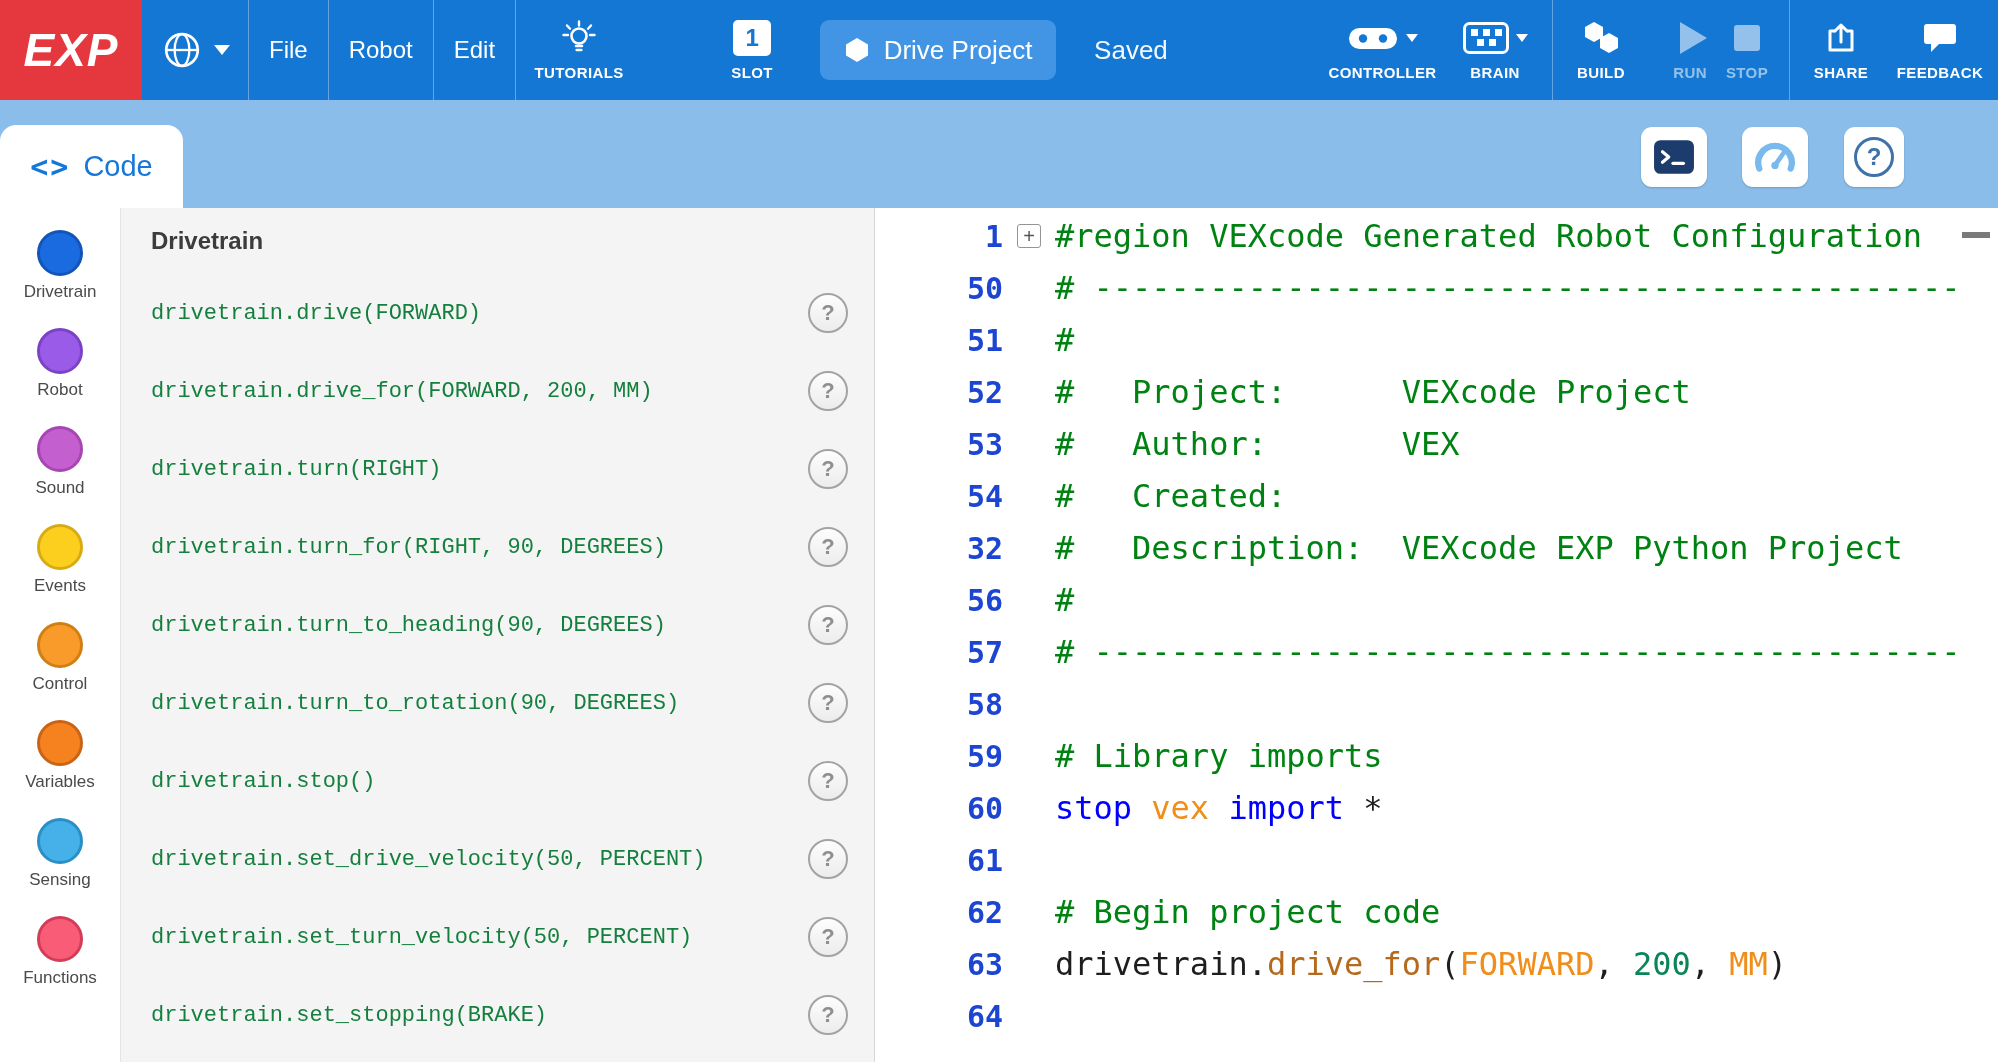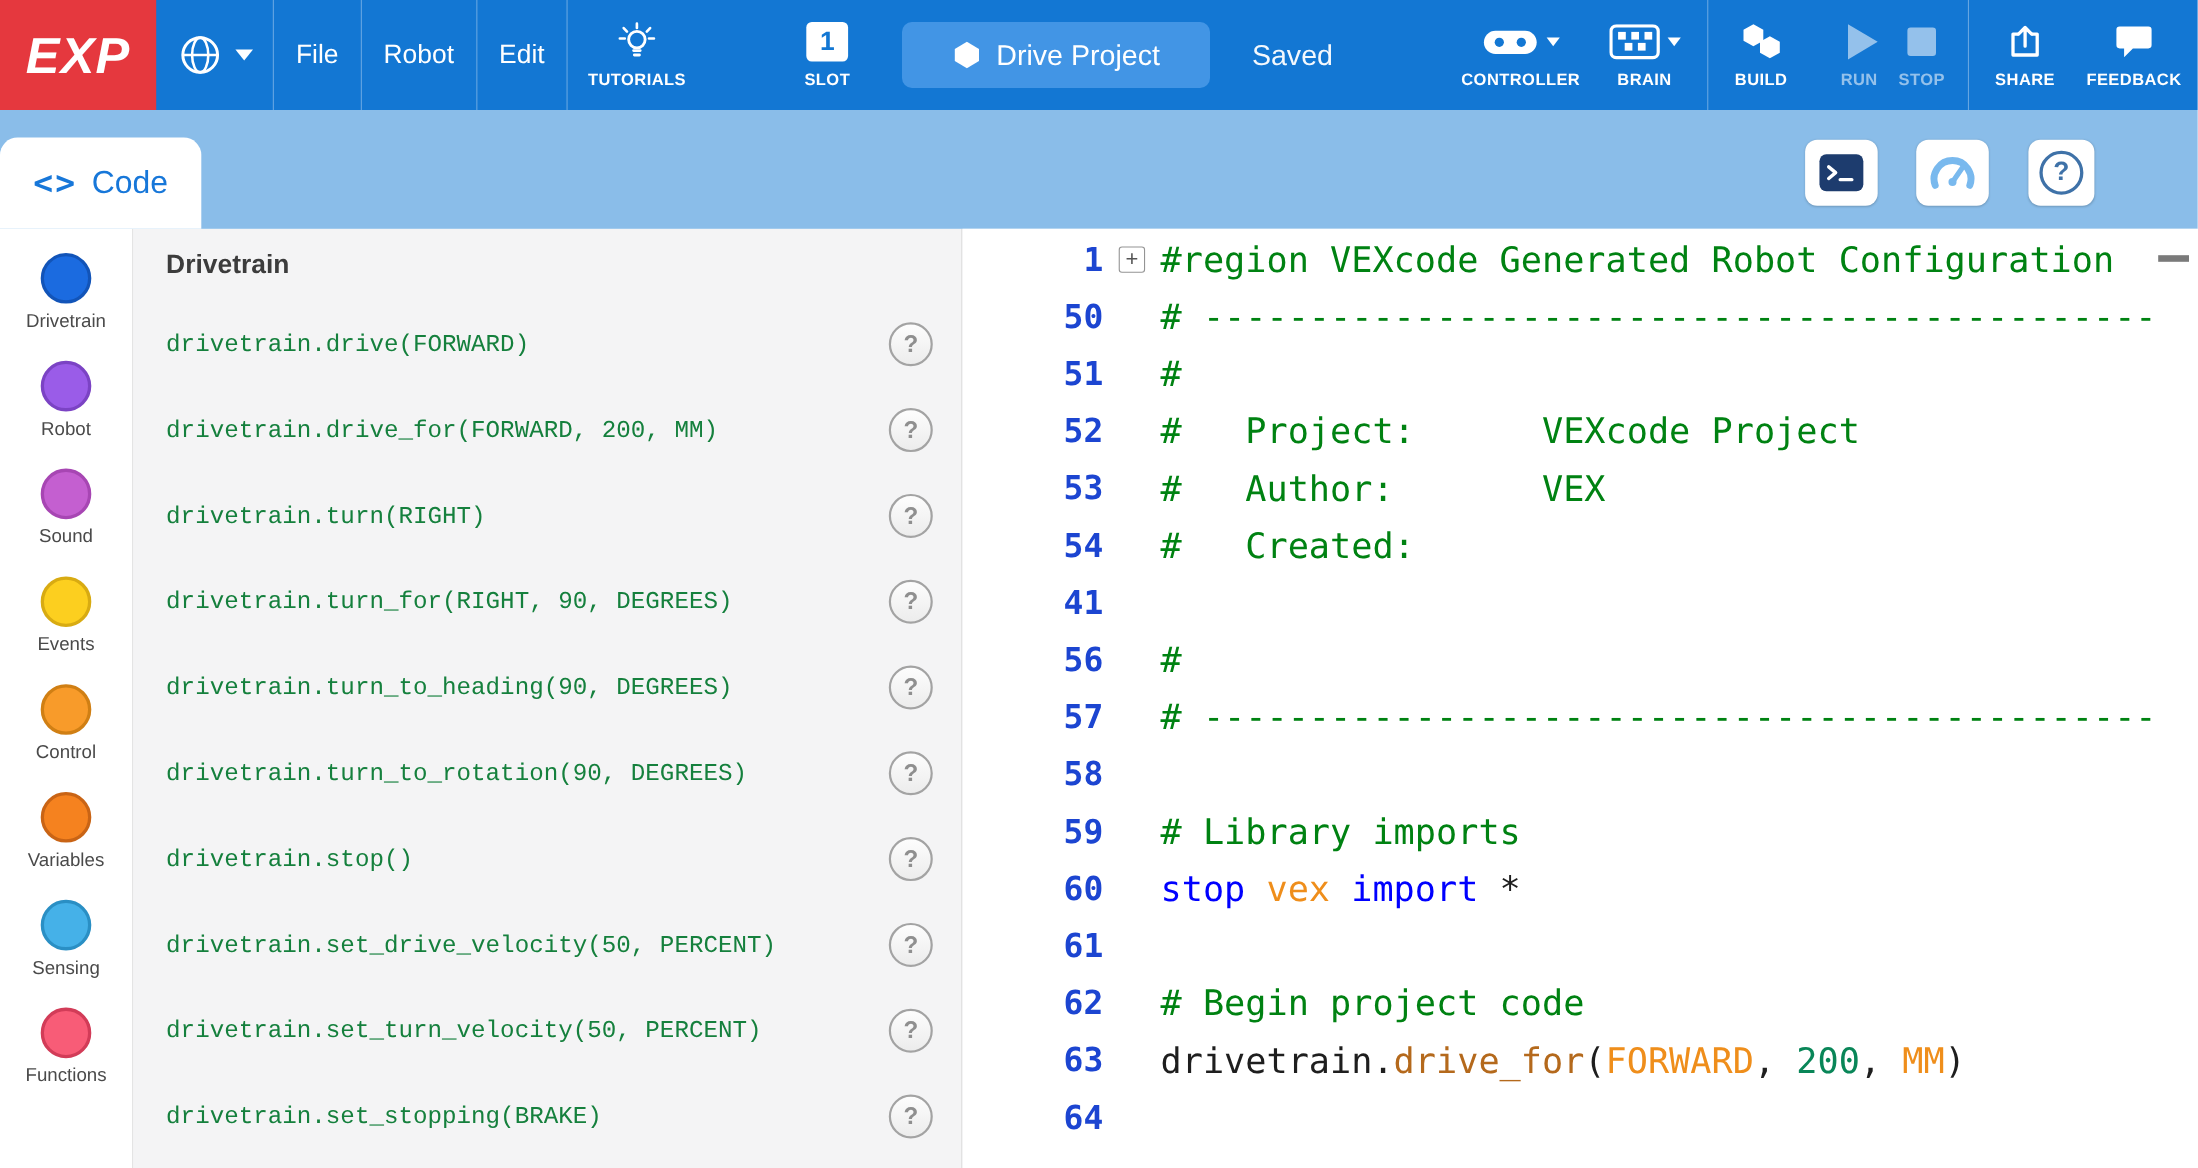--- a/index.html
+++ b/index.html
@@ -19,21 +19,21 @@
   .menu-group { display:flex; align-items:stretch; height:100%; }
   .menu-item { display:flex; align-items:center; padding:0 20px; color:#fff; font-size:24px; cursor:default; }
   .tb-tool { display:flex; flex-direction:column; align-items:center; justify-content:center;
     gap:7px; color:#fff; flex:none; }
   .tb-label { font-size:15px; font-weight:700; letter-spacing:.4px; white-space:nowrap; }
   .tb-iconrow { display:flex; align-items:center; gap:7px; height:38px; }
   .tutorials { margin-left:8px; width:110px; }
   .slot { margin-left:90px; width:56px; }
   .slot-chip { width:38px; height:36px; background:#fff; border-radius:5px; display:flex;
     align-items:center; justify-content:center; font-size:24px; font-weight:800; color:#1377d3; }
-  .project-btn { margin-left:40px; width:280px; height:60px; background:#4295e5; border-radius:9px;
+  .project-btn { margin-left:40px; width:236px; height:60px; background:#4295e5; border-radius:9px;
     display:flex; align-items:center; justify-content:center; gap:14px; color:#fff;
     font-size:26px; flex:none; cursor:default; }
   .saved { margin-left:38px; color:rgba(255,255,255,.95); font-size:26px; flex:none; }
   .controller { margin-left:auto; width:115px; }
   .brain { margin-left:10px; width:90px; }
   .build { margin-left:12px; width:72px; }
   .runbtn { margin-left:10px; width:60px; opacity:.55;align-items:flex-end; }
   .stopbtn { margin-left:10px; width:60px; opacity:.55; }
   .share { margin-left:12px; width:78px; }
   .feedback { margin-left:10px; width:100px; margin-right:8px; }
@@ -358,22 +358,23 @@
           <span class="lnum">53</span>
           <span class="fold-col"></span>
           <span class="codeline"><span class="tok-comment">#   Author:       VEX</span></span>
         </div>
         <div class="eline">
           <span class="lnum">54</span>
           <span class="fold-col"></span>
           <span class="codeline"><span class="tok-comment">#   Created:</span></span>
         </div>
         <div class="eline">
-          <span class="lnum">41</span>
-          <span class="fold-col"></span>
+          <span class="lnum">32</span>
+          <span class="fold-col"></span>
+          <span class="codeline"><span class="tok-comment">#   Description:  VEXcode EXP Python Project</span></span>
         </div>
         <div class="eline">
           <span class="lnum">56</span>
           <span class="fold-col"></span>
           <span class="codeline"><span class="tok-comment">#</span></span>
         </div>
         <div class="eline">
           <span class="lnum">57</span>
           <span class="fold-col"></span>
           <span class="codeline"><span class="tok-comment"># ---------------------------------------------</span></span>

